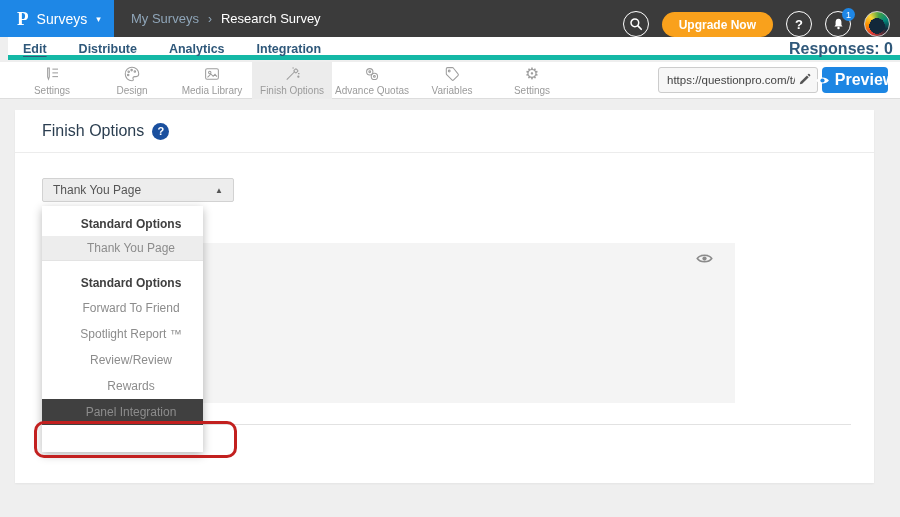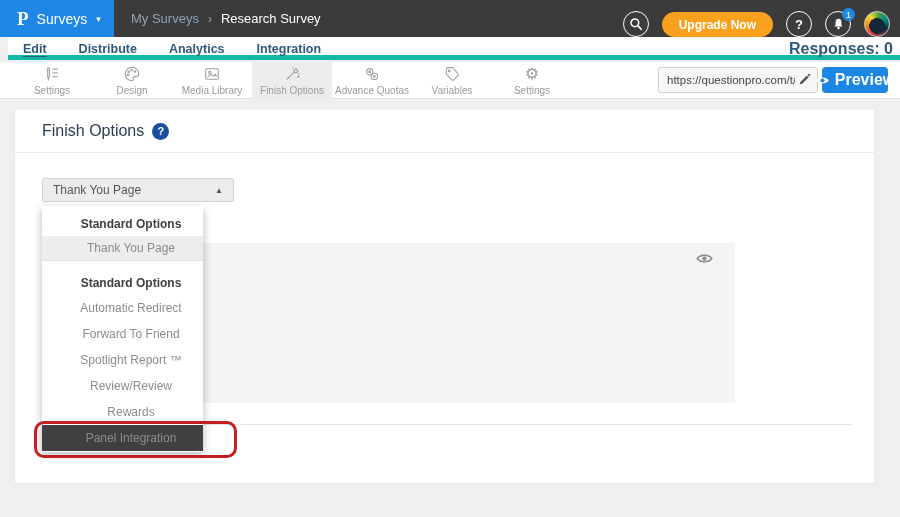--- a/index.html
+++ b/index.html
@@ -249,21 +249,20 @@
     <div class="finish-select">
       <span class="sel-text">Thank You Page</span>
       <span class="sel-caret">▲</span>
     </div>
 
     <div class="menu">
       <div class="menu-header">Standard Options</div>
       <div class="menu-item selected">Thank You Page</div>
       <div class="menu-spacer"></div>
       <div class="menu-header">Standard Options</div>
-      <div class="menu-item">Automatic Redirect</div>
       <div class="menu-item">Forward To Friend</div>
       <div class="menu-item">Spotlight Report ™</div>
       <div class="menu-item">Review/Review</div>
       <div class="menu-item">Rewards</div>
       <div class="menu-item highlighted">Panel Integration</div>
     </div>
 
     <div class="red-ring"></div>
   </div>
 

